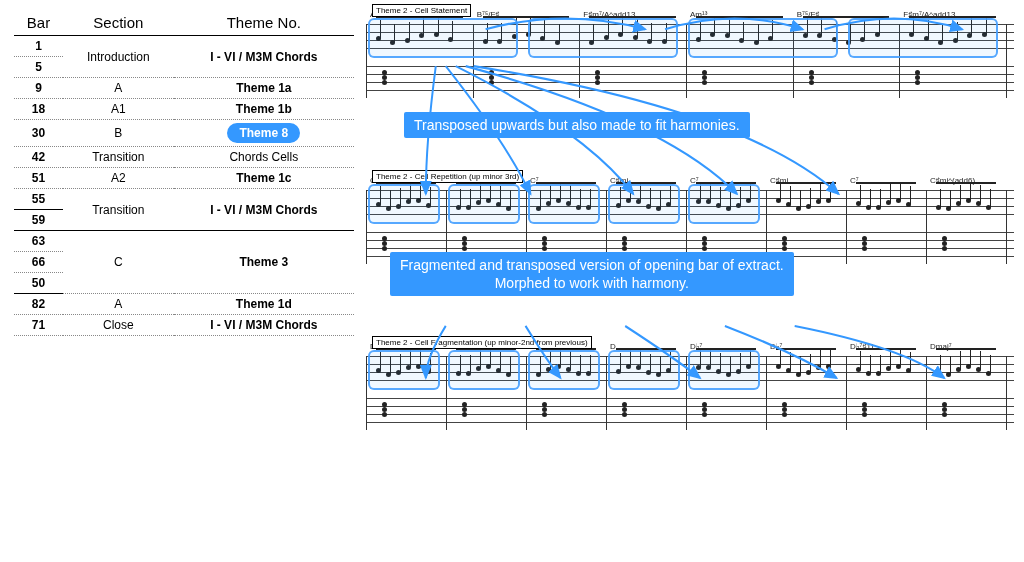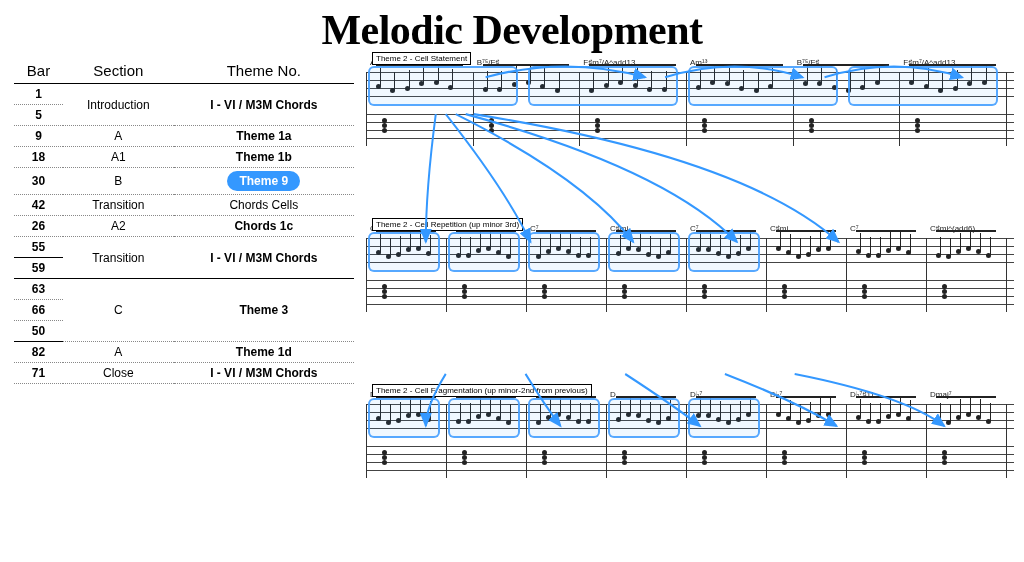--- a/index.html
+++ b/index.html
@@ -152,21 +152,20 @@
     width: 100%;
     height: 100%;
     z-index: 8;
     pointer-events: none;
   }
 </style>
 </head>
 <body>
 
 <div class="header">
-  <div class="title">Melodic Development</div>
 </div>
 
 <div class="content">
   <div class="table-col">
     <table>
       <thead>
         <tr>
           <th>Bar</th>
           <th>Section</th>
           <th>Theme No.</th>
@@ -187,31 +186,31 @@
             <td class="theme">Theme 1a</td>
           </tr>
           <tr>
             <td class="bar">18</td>
             <td>A1</td>
             <td class="theme">Theme 1b</td>
           </tr>
           <tr>
             <td class="bar">30</td>
             <td>B</td>
-            <td class="theme"><span class="pill">Theme 9</span></td>
+            <td class="theme"><span class="pill">Theme 8</span></td>
           </tr>
           <tr>
             <td class="bar">42</td>
             <td>Transition</td>
             <td class="theme-normal">Chords Cells</td>
           </tr>
           <tr>
-            <td class="bar">26</td>
+            <td class="bar">51</td>
             <td>A2</td>
-            <td class="theme">Chords 1c</td>
+            <td class="theme">Theme 1c</td>
           </tr>
           <tr class="sep">
             <td class="bar">55</td>
             <td rowspan="2">Transition</td>
             <td class="theme" rowspan="2">I - VI / M3M Chords</td>
           </tr>
           <tr class="sep">
             <td class="bar">59</td>
           </tr>
           <tr>
@@ -670,20 +669,27 @@
             <div class="noteblob" style="left: 576px; top: 68px;"></div>
             <div class="hl-box" style="left: 2px; width: 72px; top: 6px; height: 40px;"></div>
             <div class="hl-box" style="left: 82px; width: 72px; top: 6px; height: 40px;"></div>
             <div class="hl-box" style="left: 162px; width: 72px; top: 6px; height: 40px;"></div>
             <div class="hl-box" style="left: 242px; width: 72px; top: 6px; height: 40px;"></div>
             <div class="hl-box" style="left: 322px; width: 72px; top: 6px; height: 40px;"></div>
           </div>
         </div>
       </div>
 
+    <div class="anno" style="top:100px; left:38px;">
+      <span>Transposed upwards but also made to fit harmonies.</span>
+    </div>
+    <div class="anno" style="top:240px; left:24px;">
+      <span>Fragmented and transposed version of opening bar of extract.</span><br>
+      <span>Morphed to work with harmony.</span>
+    </div>
 
     <svg class="arrows" viewBox="0 0 650 460" preserveAspectRatio="none">
       <defs>
         <marker id="ah" markerWidth="8" markerHeight="8" refX="6" refY="3" orient="auto">
           <path d="M0,0 L7,3 L0,6 Z" fill="#3498ff"></path>
         </marker>
       </defs>
 
       <path d="M120,16 Q200,-4 280,16" stroke="#3498ff" stroke-width="2" fill="none" marker-end="url(#ah)"></path>
       <path d="M300,16 Q370,-4 438,16" stroke="#3498ff" stroke-width="2" fill="none" marker-end="url(#ah)"></path>

